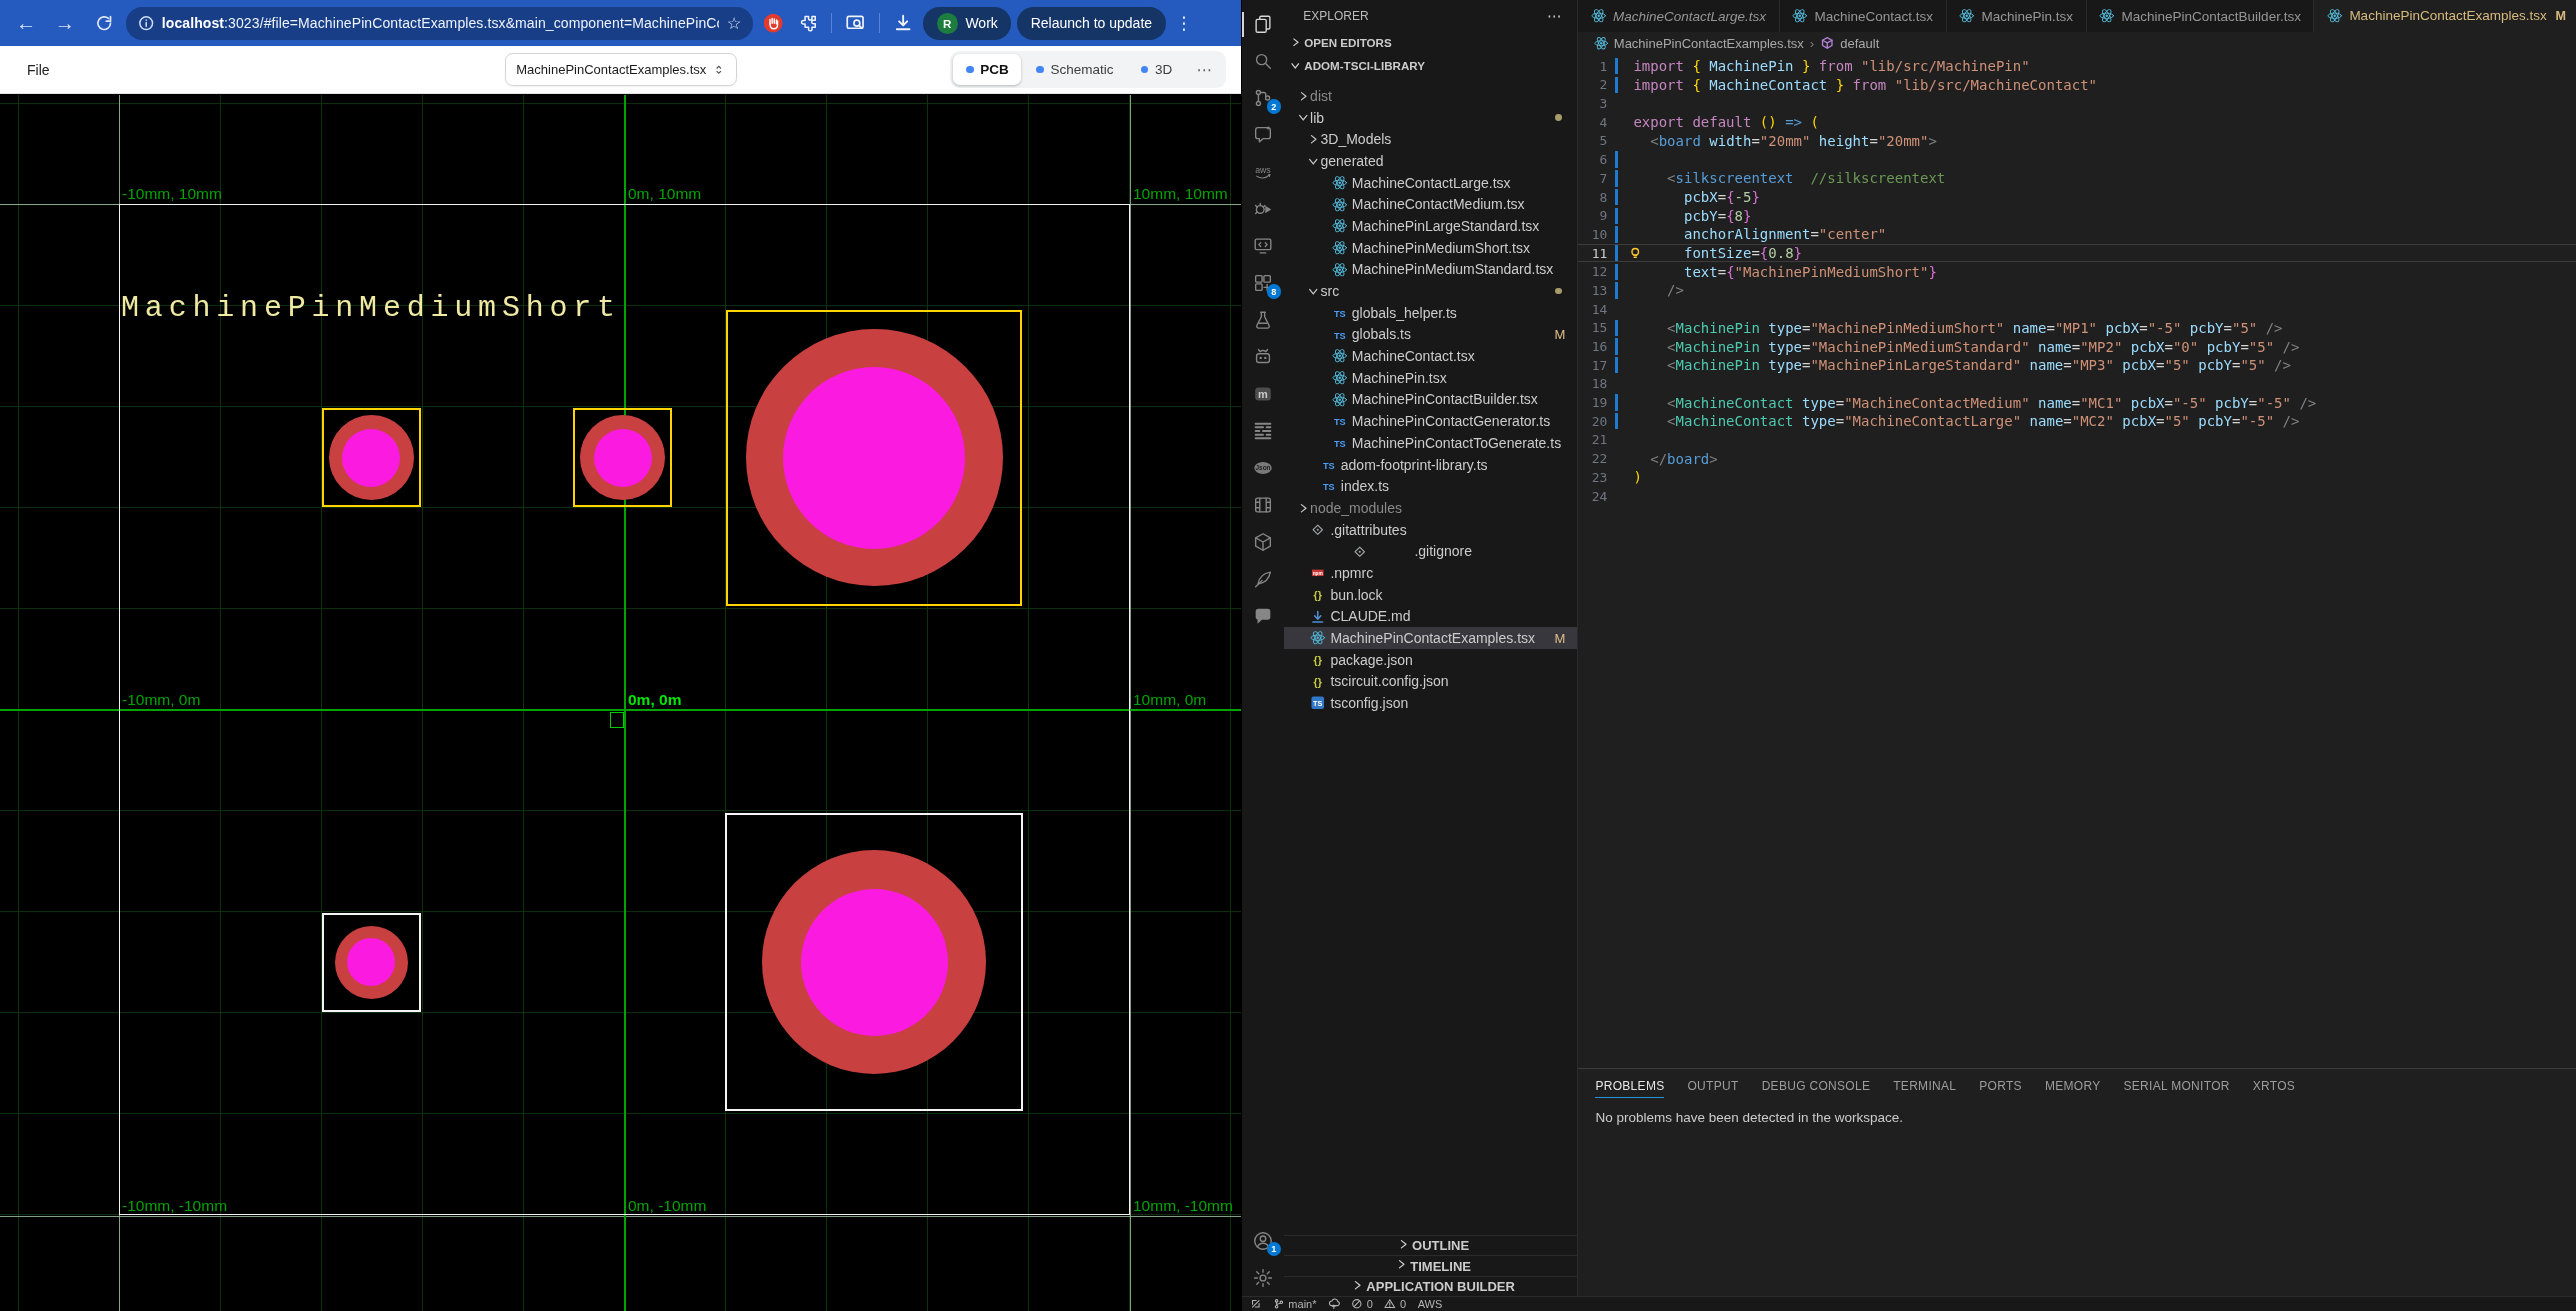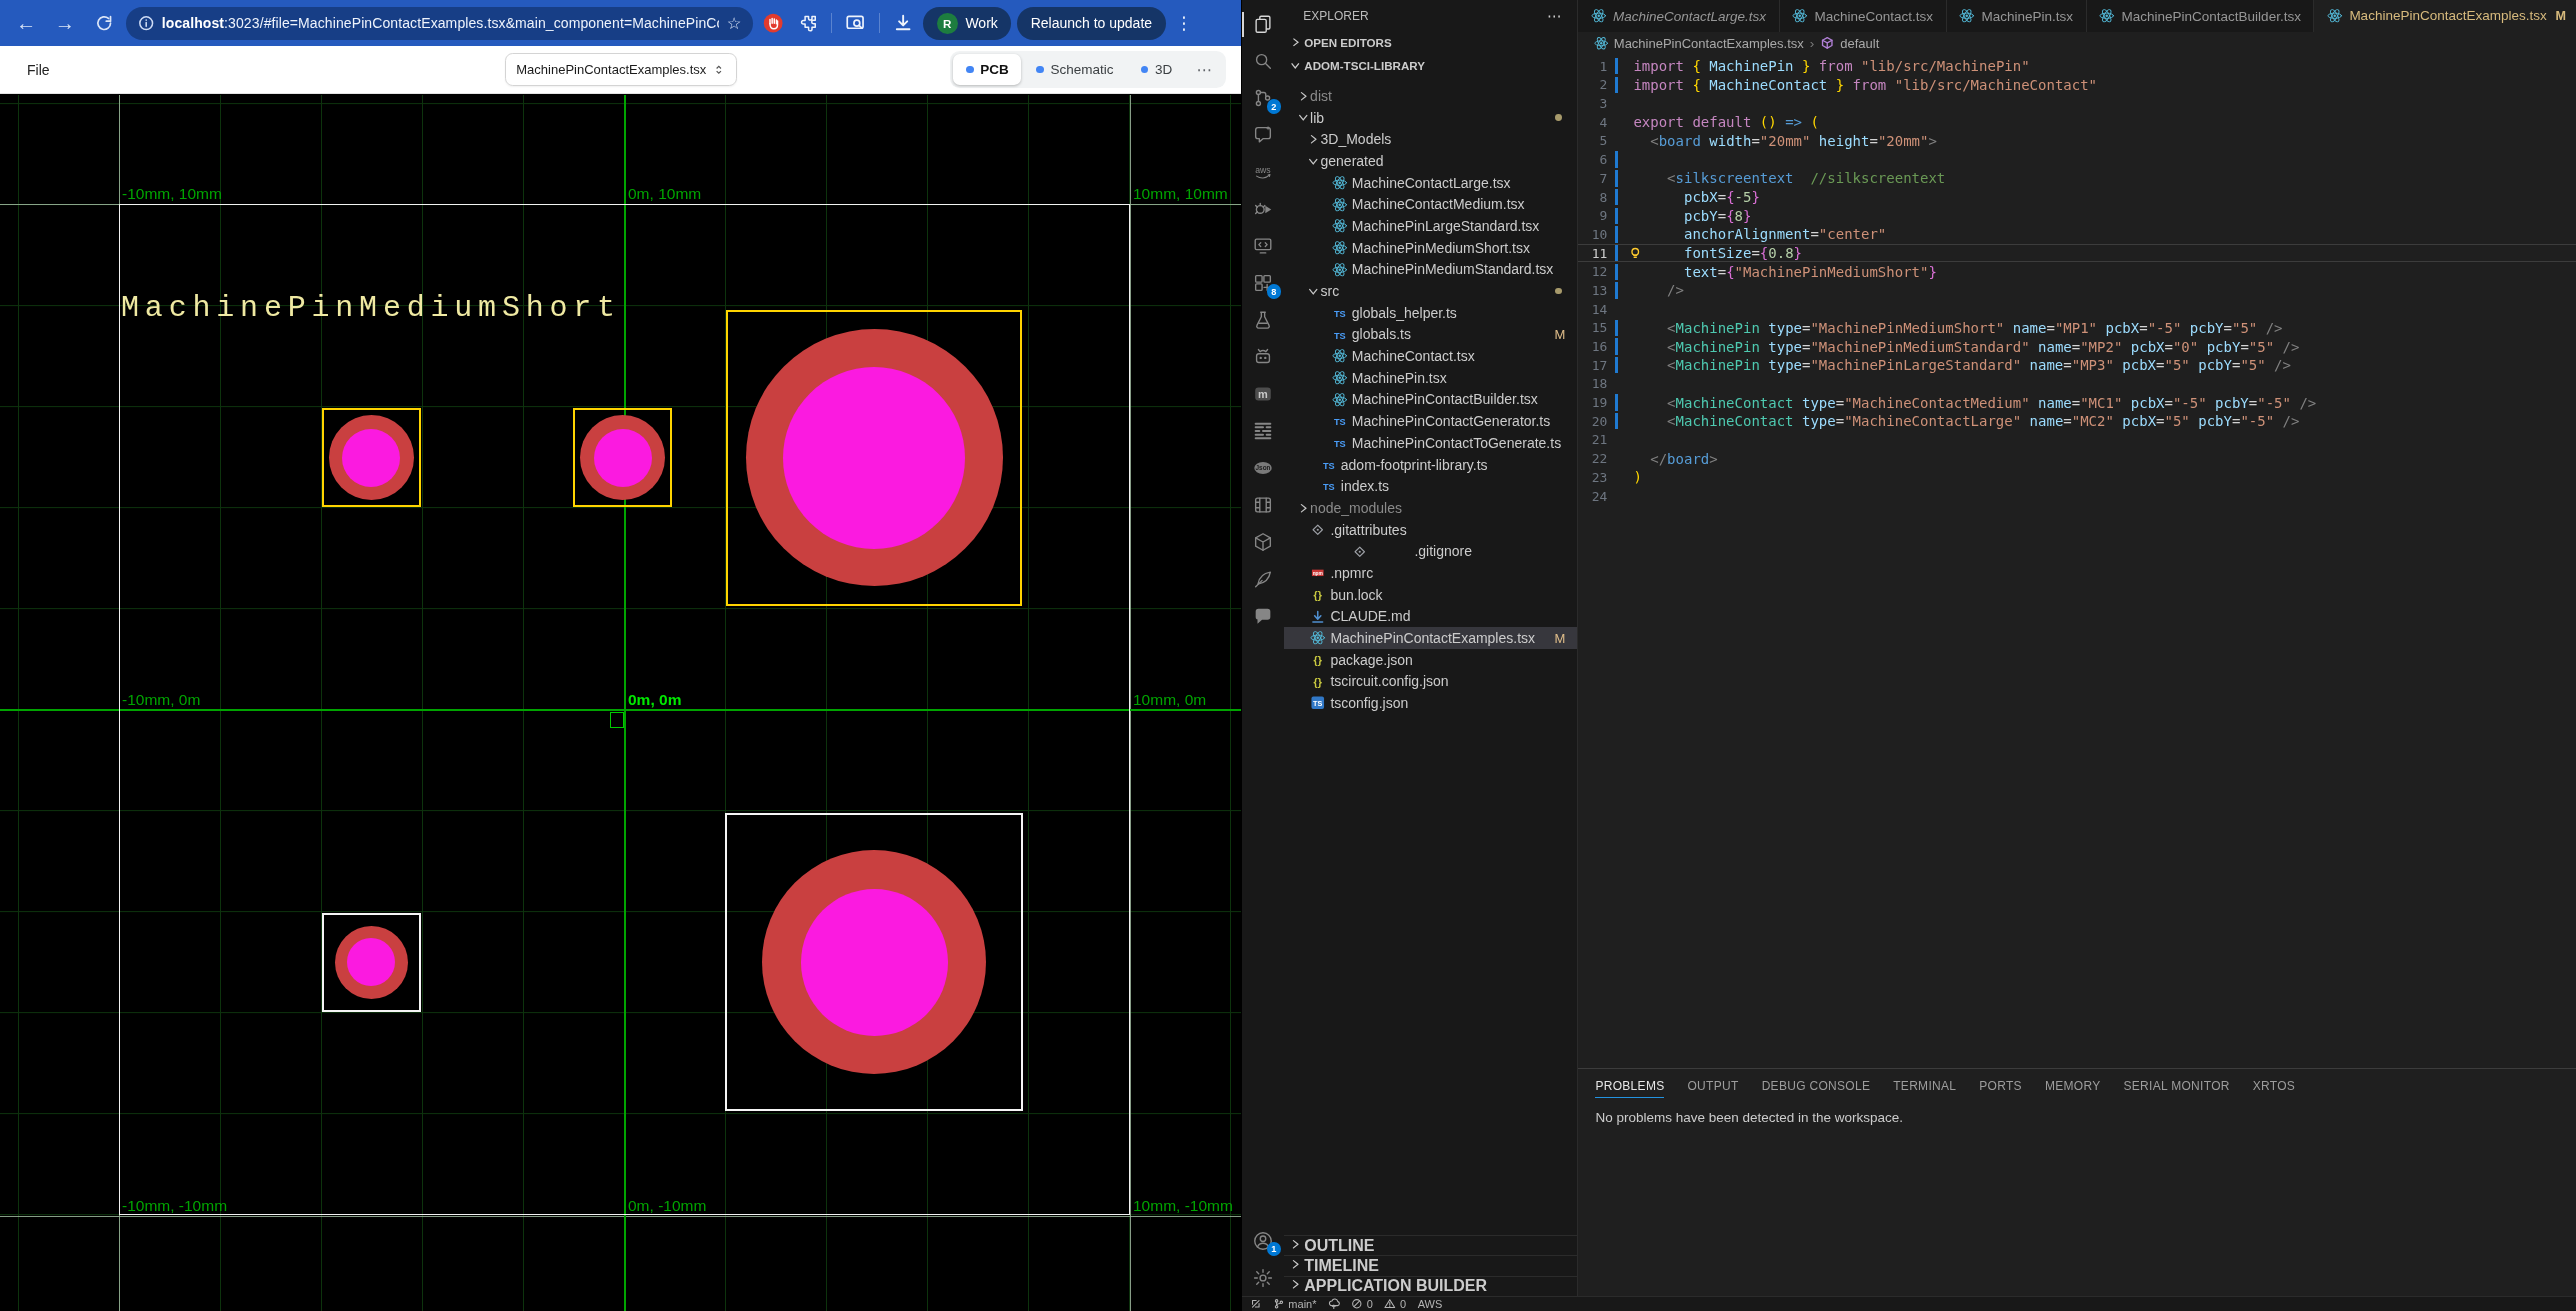--- a/index.html
+++ b/index.html
@@ -73,21 +73,21 @@
   .sb-section svg { width:14.5px; height:14.5px; color:#cccccc; flex:0 0 auto; }
   #tree { flex:0 0 auto; }
   .trow { position:relative; height:21.7px; display:flex; align-items:center; font-size:14px; color:#cccccc; cursor:default; white-space:nowrap; }
   .trow.dim { color:#8a8a8a; }
   .trow.selected { background:#37373d; }
   .trow .chev { width:14.5px; height:14.5px; flex:0 0 auto; color:#c5c5c5; }
   .trow .ficon { width:15.5px; height:15.5px; flex:0 0 auto; margin-right:4.8px; }
   .trow .badge-m { position:absolute; right:11.6px; color:#dfbd8a; font-size:13px; font-weight:400; }
   .trow .badge-dot { position:absolute; right:15.5px; width:6.8px; height:6.8px; border-radius:50%; background:#a79a6b; }
   #sb-bottom { margin-top:auto; }
-  .sb-bottomrow { height:20.3px; border-top:1px solid #2b2b2b; display:flex; align-items:center; font-size:16px; font-weight:700; color:#cccccc; padding-left:3.9px; gap:1.9px; }
+  .sb-bottomrow { height:20.3px; border-top:1px solid #2b2b2b; display:flex; align-items:center; font-size:13px; font-weight:700; color:#cccccc; padding-left:3.9px; gap:1.9px;justify-content:center; }
   .sb-bottomrow svg { width:14.5px; height:14.5px; }
 
   #editor { position:absolute; left:336px; top:0; width:1000px; height:1296px; background:#1f1f1f; }
   #tabbar { height:32px; background:#181818; display:flex; border-bottom:1px solid #2b2b2b; }
   .tab { display:flex; align-items:center; gap:6.8px; padding:0 12.6px; font-size:13.5px; color:#969696; background:#181818; border-right:1px solid #2b2b2b; height:32px; }
   .tab .ficon { width:15.5px; height:15.5px; }
   .tab.italic .tlabel { font-style:italic; }
   .tab.active { background:#1f1f1f; color:#d7ba7d; border-bottom:1px solid #1f1f1f; }
   .tab .tmod { color:#d7ba7d; font-weight:700; font-size:12.6px; margin-left:1.9px; }
   #breadcrumb { height:22px; display:flex; align-items:center; gap:5.8px; padding-left:15.5px; font-size:13px; color:#a9a9a9; }

